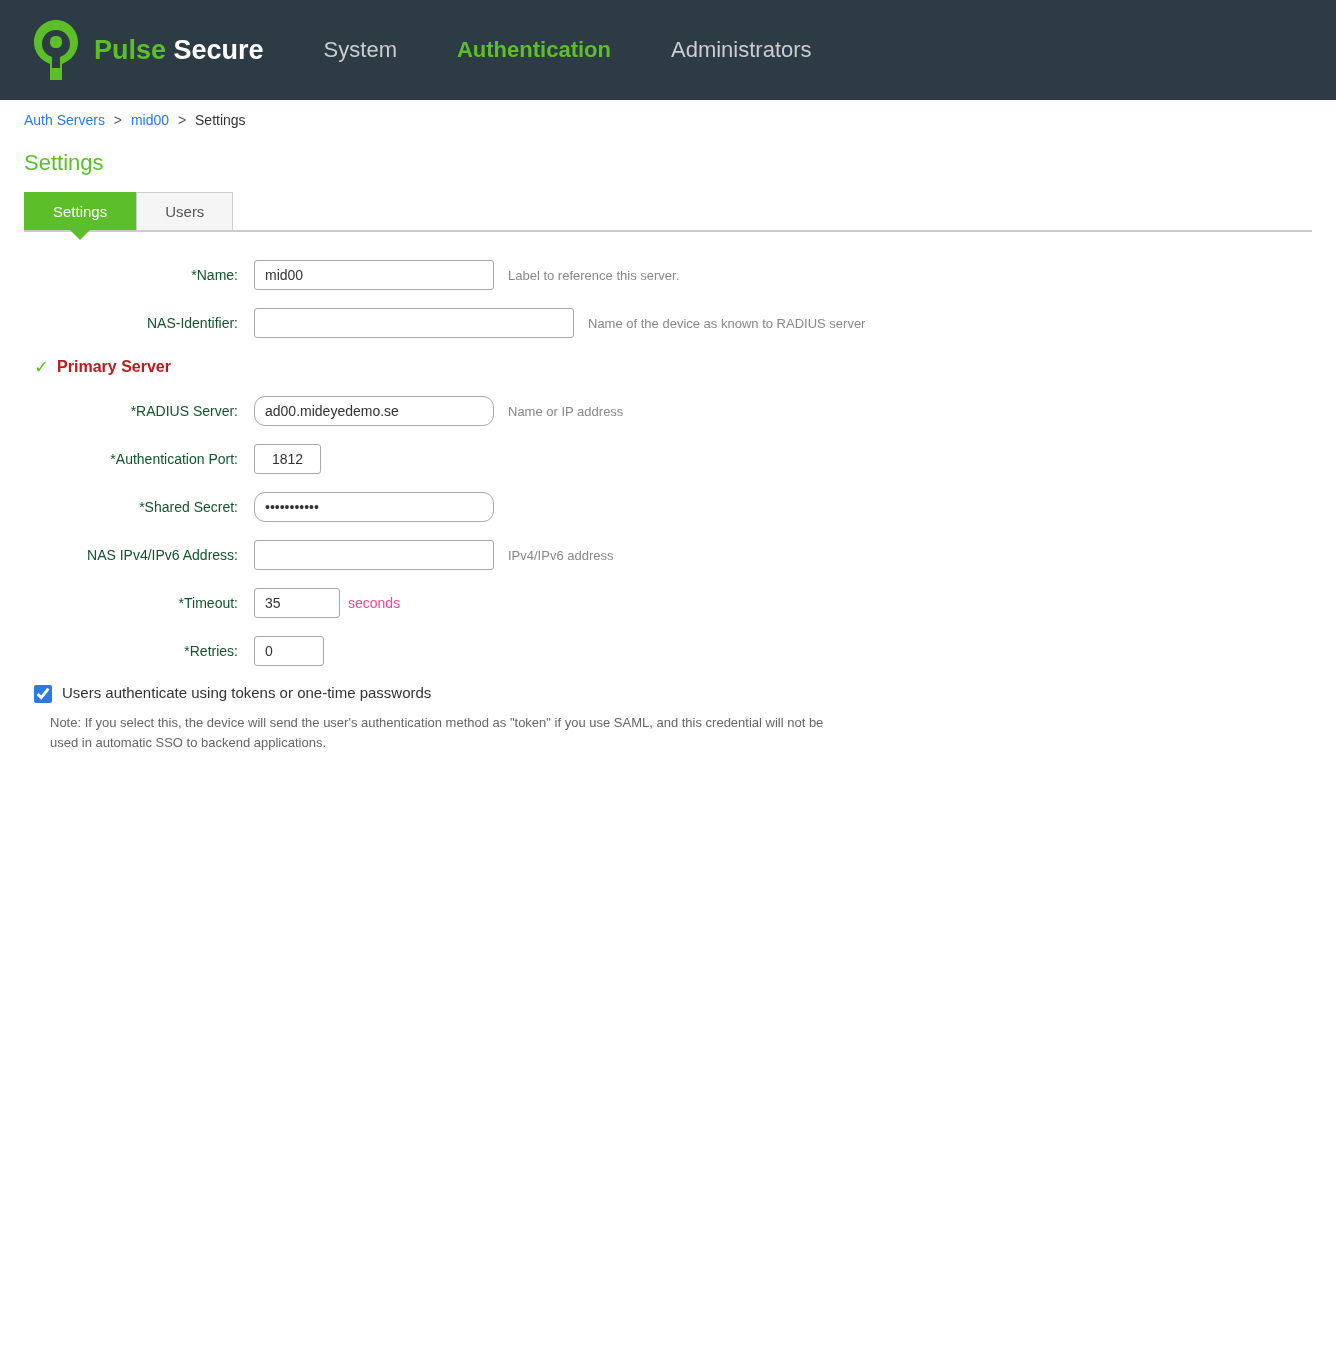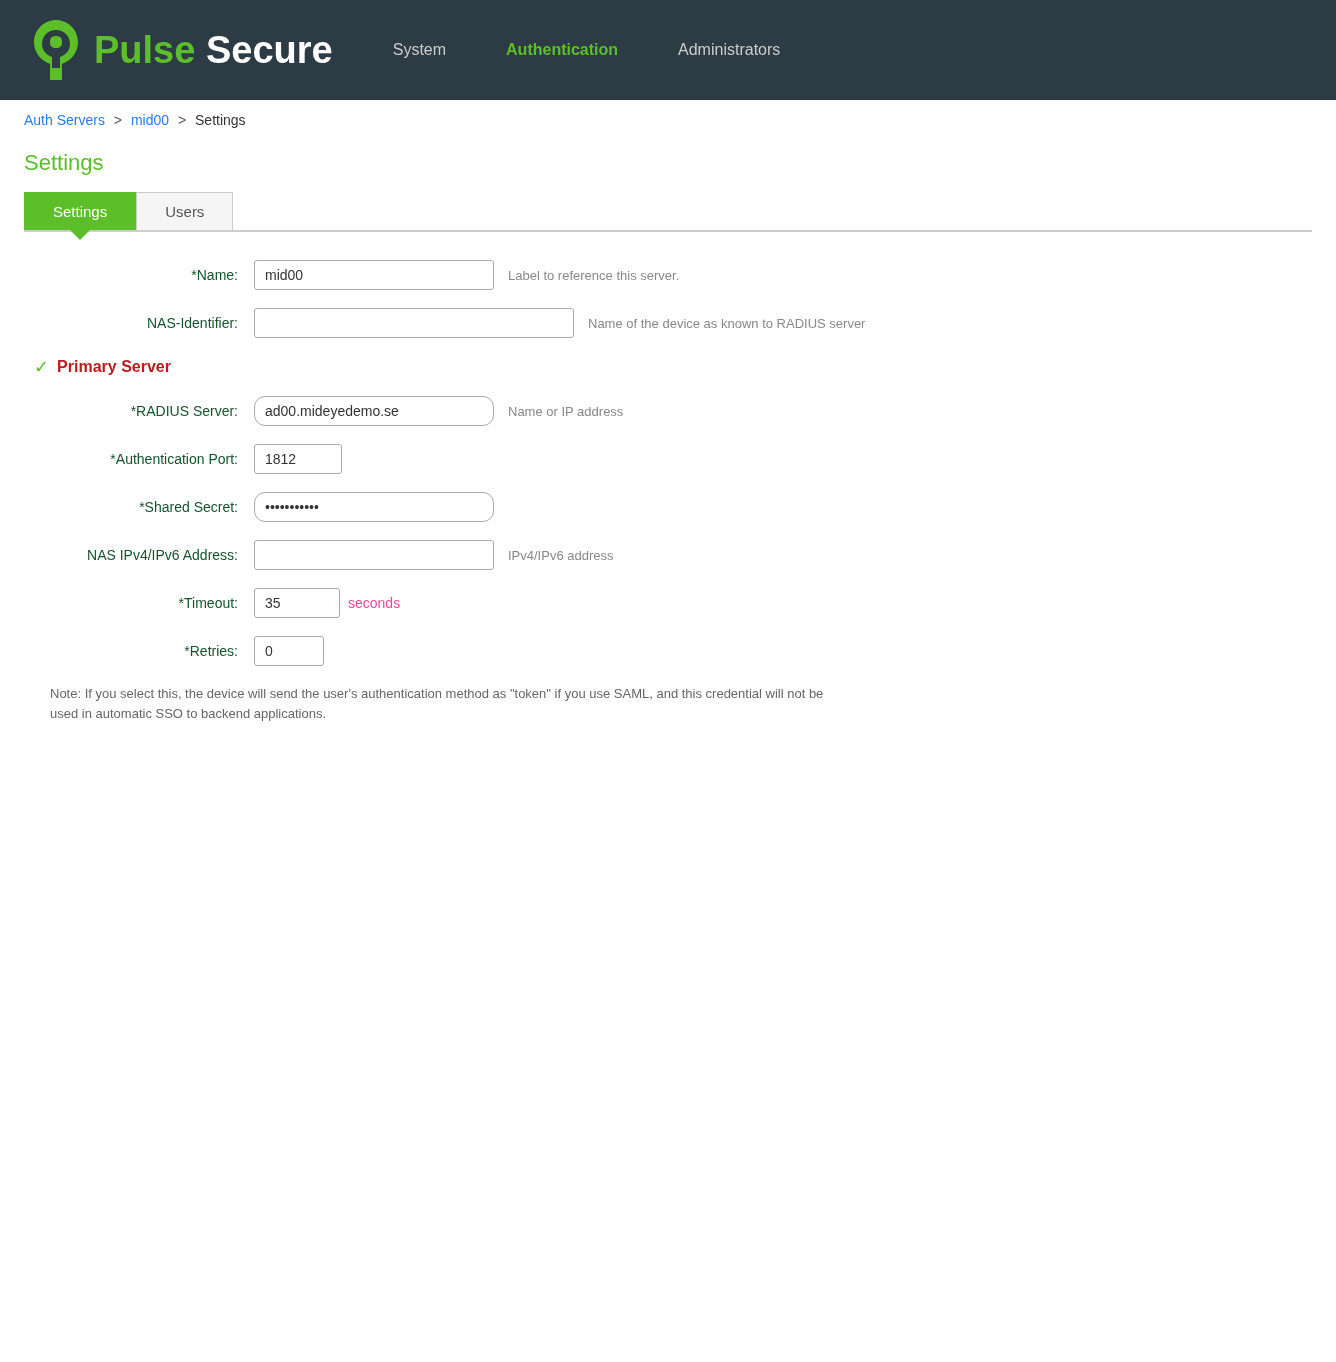--- a/index.html
+++ b/index.html
@@ -17,34 +17,34 @@
       display: flex;
       align-items: center;
       margin-right: 60px;
     }
     .logo-icon {
       width: 52px;
       height: 64px;
       margin-right: 12px;
     }
     .logo-text {
-      font-size: 38px;
+      font-size: 27px;
       font-weight: bold;
       color: #fff;
     }
     .logo-text .pulse {
       color: #5cbf2a;
     }
     .nav-links {
       display: flex;
       gap: 60px;
       align-items: center;
     }
     .nav-link {
-      font-size: 16px;
+      font-size: 22px;
       color: #ccc;
       text-decoration: none;
       cursor: pointer;
     }
     .nav-link.active {
       color: #5cbf2a;
       font-weight: bold;
     }
 
     
@@ -136,21 +136,21 @@
       background: #fff;
     }
     .form-hint {
       margin-left: 14px;
       color: #888;
       font-size: 13px;
     }
     .name-input { width: 240px; }
     .nas-input { width: 320px; }
     .radius-input { width: 240px; border-radius: 11px; }
-    .port-input { width: 88px; }
+    .port-input { width: 67px; text-align: center; }
     .nas-addr-input { width: 240px; }
     .timeout-input { width: 86px; }
     .retries-input { width: 70px; }
 
     
     .section-header {
       display: flex;
       align-items: center;
       margin: 10px 0 18px 0;
     }
@@ -282,17 +282,21 @@
       <label class="form-label">*Timeout:</label>
       <input class="form-input timeout-input" type="text" value="35" style="">
       <span class="unit-label">seconds</span>
     </div>
 
     <div class="form-row">
       <label class="form-label">*Retries:</label>
       <input class="form-input retries-input" type="text" value="0" style="">
     </div>
 
+    <div class="checkbox-row">
+      <input type="checkbox" id="token-auth-checkbox" checked="" style="">
+      <label class="checkbox-label" for="token-auth-checkbox">Users authenticate using tokens or one-time passwords</label>
+    </div>
 
     <div class="note-text">Note: If you select this, the device will send the user's authentication method as "token" if you use SAML, and this credential will not be used in automatic SSO to backend applications.</div>
 
   </div>
 </div>
 
 </body></html>

